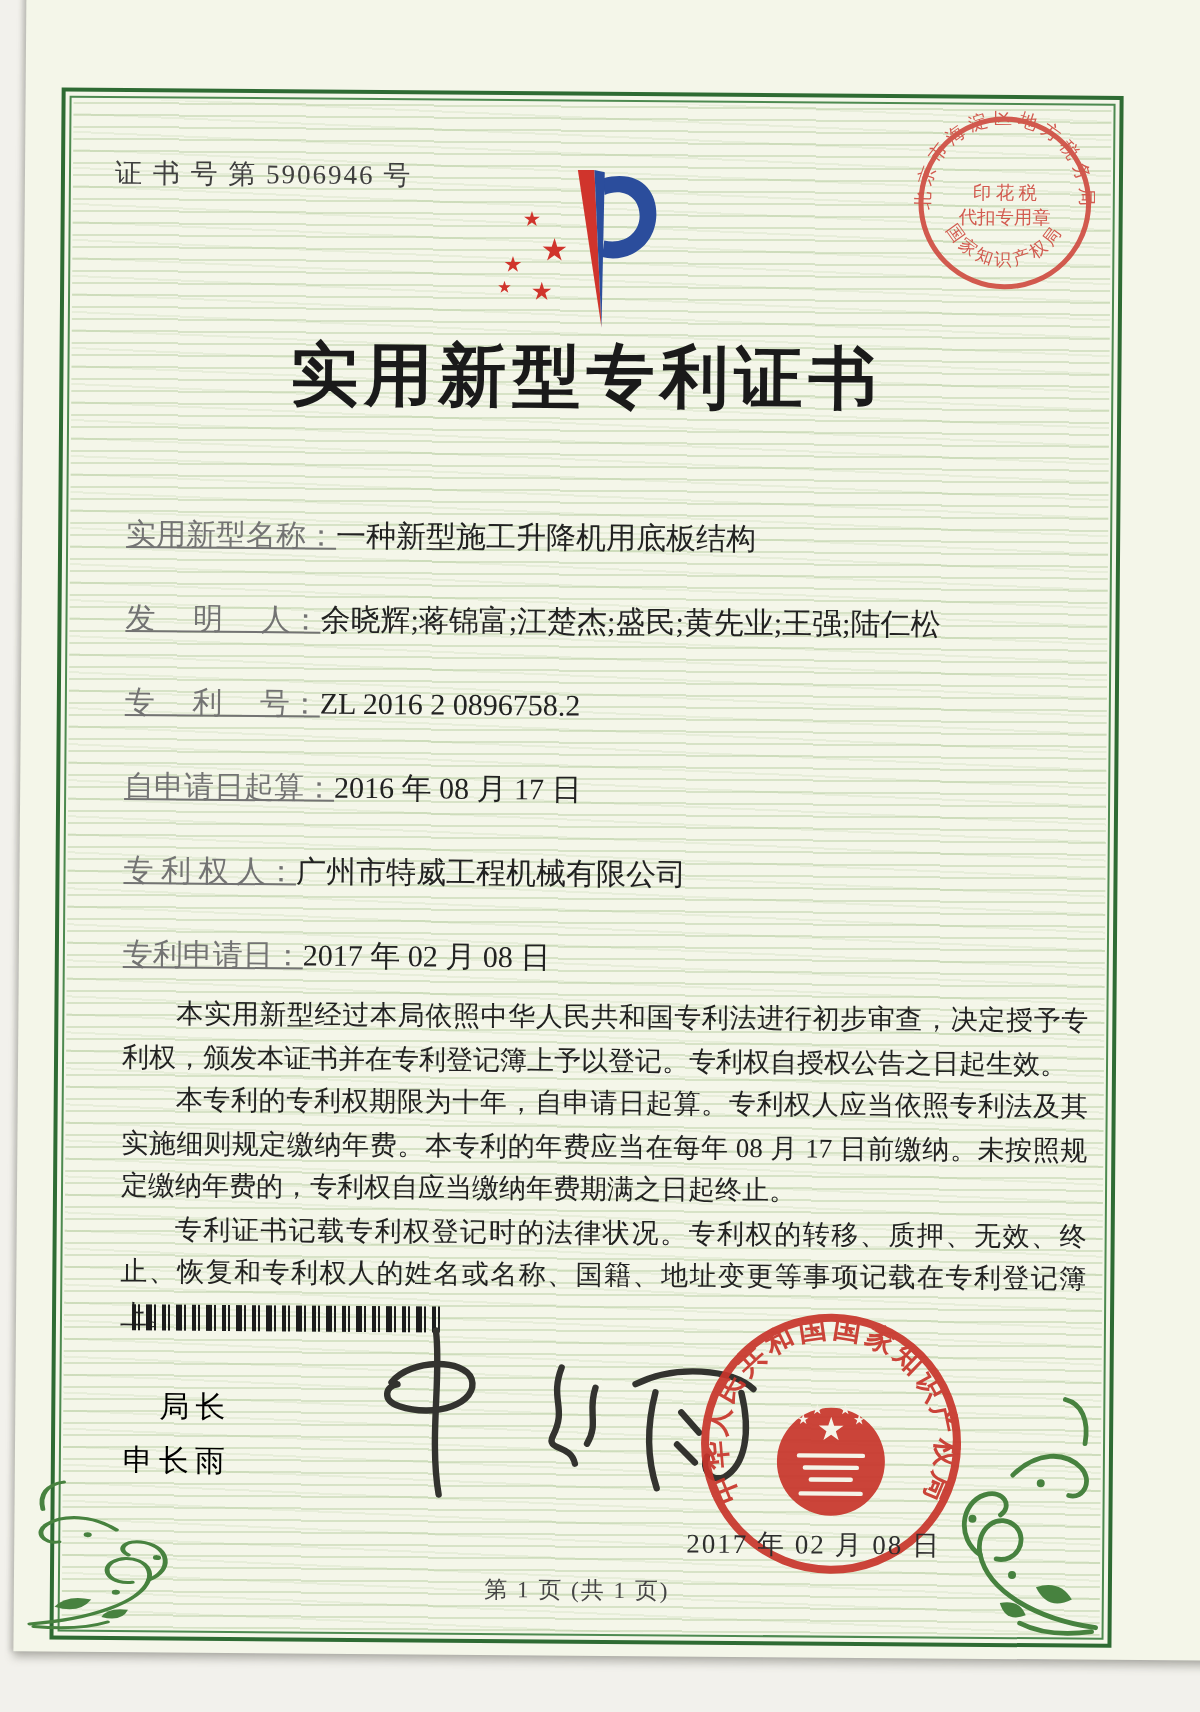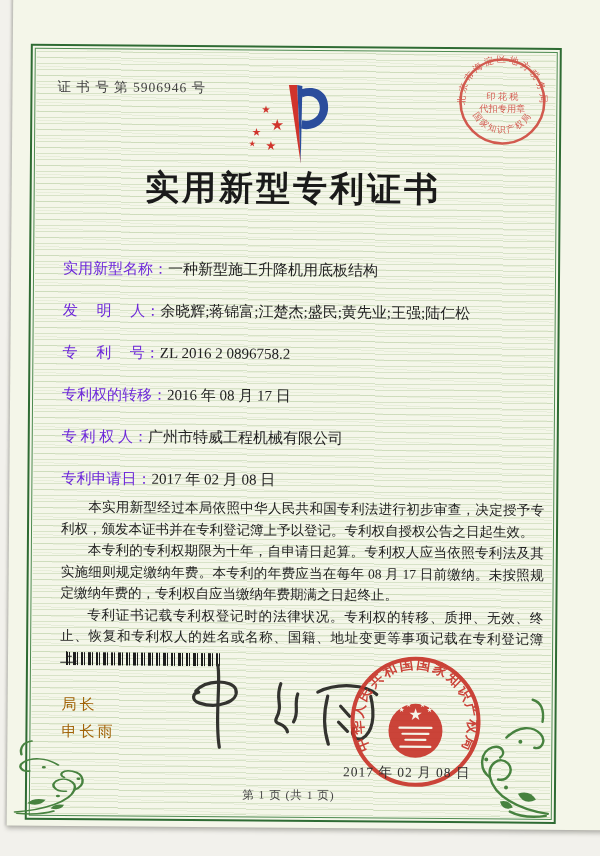--- a/index.html
+++ b/index.html
@@ -31,39 +31,39 @@
     position:absolute;left:45px;top:96px;font-size:13.5px;color:#3f3f3f;letter-spacing:1px;
     z-index:2;
   }
   .logo{position:absolute;left:235px;top:97px;width:88px;height:88px;z-index:2;}
   .title{
     position:absolute;left:18px;top:182px;width:527px;text-align:center;
     font-size:34px;font-weight:bold;color:#1a1a1a;letter-spacing:3px;z-index:2;
   }
   .rows{position:absolute;left:52px;top:276px;width:482px;z-index:2;}
   .row{margin:0 0 22px 0;line-height:20px;font-size:15px;color:#2b2b2b;white-space:pre;}
-  .flabel{color:#6d28d9;}
+  .flabel{color:#737373;text-decoration:underline;}
   .fvalue{color:#222;}
   .paras{
     position:absolute;left:52px;top:514px;width:483px;z-index:2;
     font-size:13.5px;line-height:21.5px;color:#222;text-align:justify;
   }
   .paras p{margin:0;text-indent:2em;}
   .barcode{
     position:absolute;left:58px;top:670px;width:154px;height:13px;z-index:2;
     background:repeating-linear-gradient(90deg,
       #1c1c1c 0 2px,transparent 2px 3px,
       #1c1c1c 3px 4px,transparent 4px 7px,
       #1c1c1c 7px 10px,transparent 10px 11px,
       #1c1c1c 11px 12px,transparent 12px 15px);
   }
   .signer{
     position:absolute;left:54px;top:708px;z-index:2;
     font-family:"Liberation Sans","DejaVu Sans",sans-serif;
-    font-size:15px;color:#a16207;letter-spacing:3px;line-height:27px;
+    font-size:15px;color:#000000;letter-spacing:3px;line-height:27px;text-align:right;
   }
   .signature{position:absolute;left:172px;top:676px;width:218px;height:94px;z-index:2;}
   .seal-main{position:absolute;left:341px;top:670px;width:134px;height:134px;z-index:4;opacity:.92;}
   .issue-date{
     position:absolute;left:336px;top:779px;z-index:5;
     font-size:13.5px;color:#2e2e2e;letter-spacing:1px;
   }
   .footer{
     position:absolute;left:18px;top:804px;width:527px;text-align:center;z-index:2;
     font-size:11.5px;color:#444;letter-spacing:1px;
@@ -131,21 +131,21 @@
       <use href="#star-a" transform="translate(23,63) scale(4.8)"></use>
     </g>
   </svg>
 
   <div class="title">实用新型专利证书</div>
 
   <div class="rows">
     <div class="row"><span class="flabel">实用新型名称：</span><span class="fvalue">一种新型施工升降机用底板结构</span></div>
     <div class="row"><span class="flabel">发　 明　 人：</span><span class="fvalue">余晓辉;蒋锦富;江楚杰;盛民;黄先业;王强;陆仁松</span></div>
     <div class="row"><span class="flabel">专　 利　 号：</span><span class="fvalue">ZL 2016 2 0896758.2</span></div>
-    <div class="row"><span class="flabel">专利权的转移：</span><span class="fvalue">2016 年 08 月 17 日</span></div>
+    <div class="row"><span class="flabel">自申请日起算：</span><span class="fvalue">2016 年 08 月 17 日</span></div>
     <div class="row"><span class="flabel">专 利 权 人：</span><span class="fvalue">广州市特威工程机械有限公司</span></div>
     <div class="row"><span class="flabel">专利申请日：</span><span class="fvalue">2017 年 02 月 08 日</span></div>
   </div>
 
   <div class="paras">
     <p>本实用新型经过本局依照中华人民共和国专利法进行初步审查，决定授予专利权，颁发本证书并在专利登记簿上予以登记。专利权自授权公告之日起生效。</p>
     <p>本专利的专利权期限为十年，自申请日起算。专利权人应当依照专利法及其实施细则规定缴纳年费。本专利的年费应当在每年 08 月 17 日前缴纳。未按照规定缴纳年费的，专利权自应当缴纳年费期满之日起终止。</p>
     <p>专利证书记载专利权登记时的法律状况。专利权的转移、质押、无效、终止、恢复和专利权人的姓名或名称、国籍、地址变更等事项记载在专利登记簿上。</p>
   </div>
 

